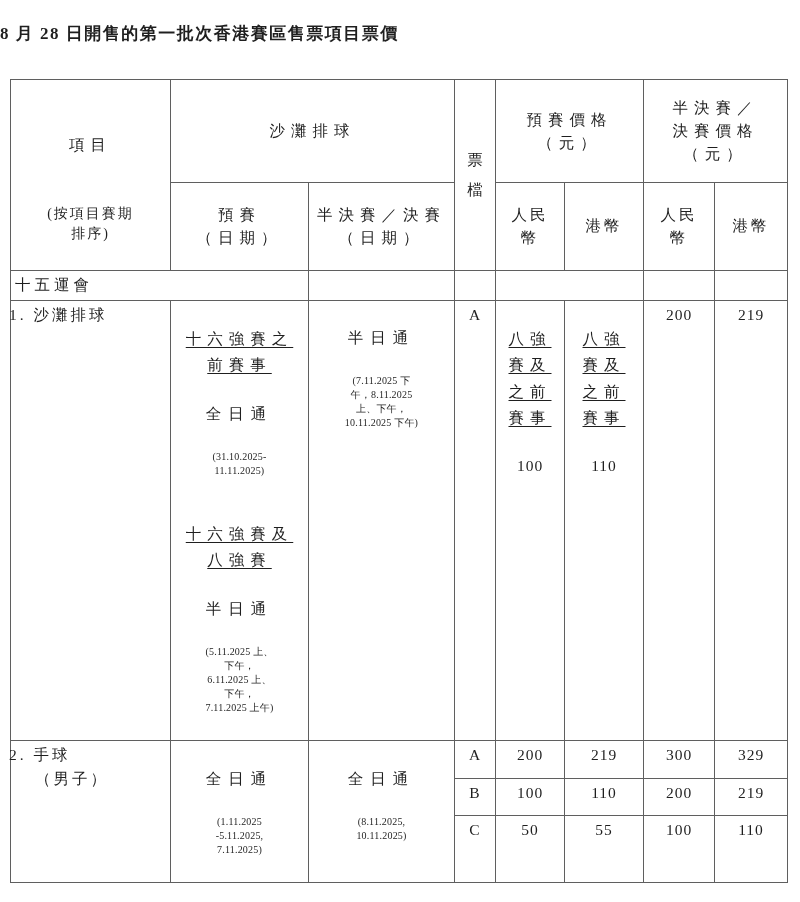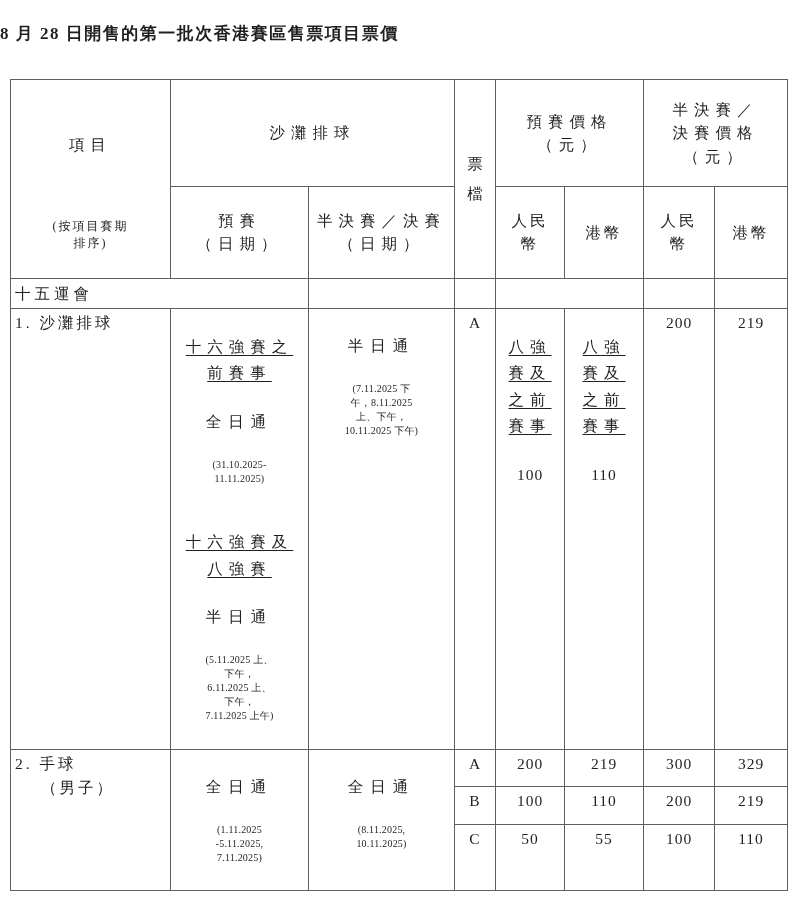--- a/index.html
+++ b/index.html
@@ -21,32 +21,32 @@
     padding:2px 3px;text-align:center;white-space:pre-line;
     font-size:15.5px;line-height:1.5;
   }
   
   tr.h1{height:84px;}
   tr.h2{height:72px;}
   td.mid{vertical-align:middle;}
   .cjk{letter-spacing:6px;}
   .cjk-tight{letter-spacing:3px;}
   .head-item-label{margin-top:28px;letter-spacing:6px;}
-  .head-item-note{margin-top:38px;font-size:12px;letter-spacing:2px;line-height:1.45;}
+  .head-item-note{margin-top:24px;font-size:14px;letter-spacing:2px;line-height:1.45;}
   .tier-head{letter-spacing:0;line-height:1.9;}
   
   tr.section{height:30px;}
   td.section-cell{text-align:left;vertical-align:middle;letter-spacing:4px;padding-left:4px;margin-top:28px;}
   
   tr.r1{height:348px;}
   tr.sub{height:26px;}
   tr.sub-c2{height:50px;}
   td.item{
     text-align:left;letter-spacing:3px;
-    padding-left:30px;text-indent:-26px;line-height:1.55;
+    padding-left:24px;text-indent:-26px;line-height:1.55;
   }
   .pass{letter-spacing:7px;line-height:1.6;}
   .dates{font-size:10px;letter-spacing:0;line-height:1.4;letter-spacing:0.2px;}
   .uline{
     text-decoration:underline;text-underline-offset:3px;
     letter-spacing:6px;line-height:1.7;
   }
   .gap-top{margin-top:20px;}
   .num{letter-spacing:1px;}
 </style>

